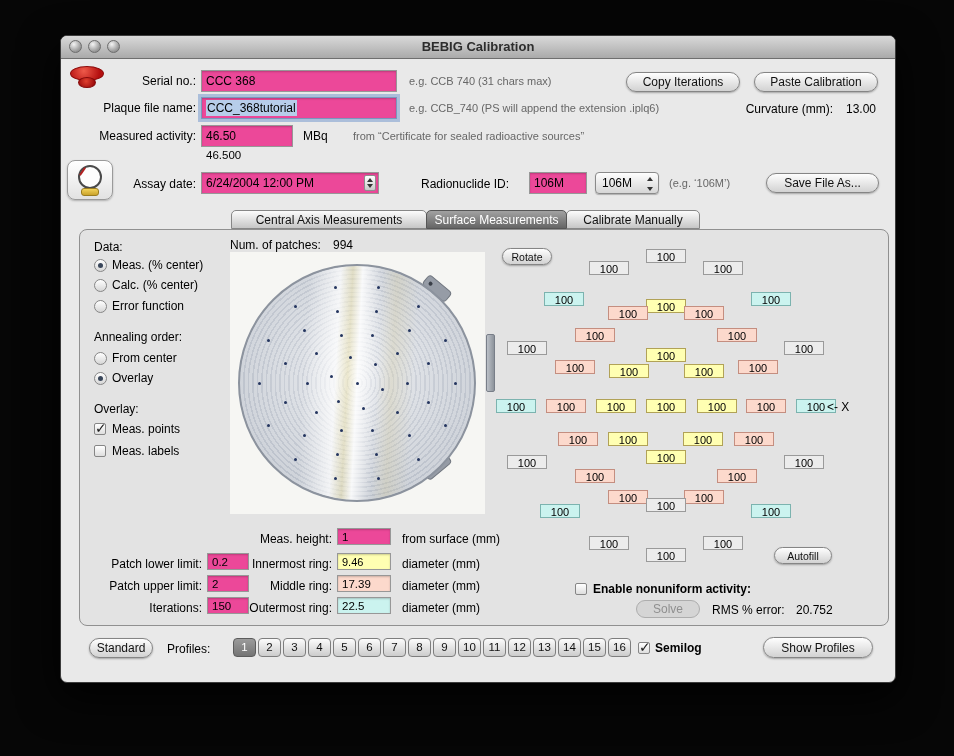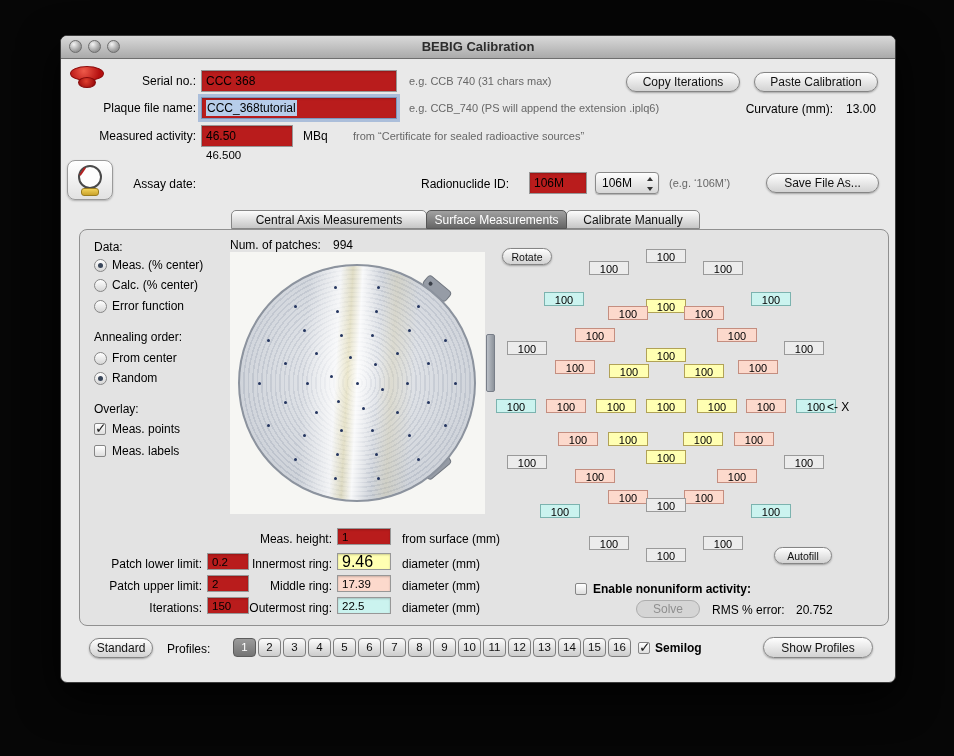--- a/index.html
+++ b/index.html
@@ -26,21 +26,21 @@
   .light{
     width:13px;height:13px;border-radius:50%;
     background:radial-gradient(circle at 35% 30%,#f4f4f4,#9d9d9d 65%,#7c7c7c);
     border:1px solid #6d6d6d;box-sizing:border-box;
   }
   .label{position:absolute;font-size:12px;color:#000;white-space:nowrap;}
   .label.r{text-align:right;}
   .hint{position:absolute;font-size:11px;color:#676767;white-space:nowrap;}
   .value{position:absolute;font-size:12px;color:#000;white-space:nowrap;}
   .field{
-    position:absolute;background:#b91c1c;border:1px solid #979797;
+    position:absolute;background:#ec4899;border:1px solid #979797;
     box-shadow:inset 0 1px 2px rgba(0,0,0,.2);
     font-size:12px;color:#000;box-sizing:border-box;
     padding:0 4px;display:flex;align-items:center;white-space:nowrap;overflow:hidden;
   }
   .field.focused{
     border-color:#7a97be;
     box-shadow:0 0 0 3px rgba(120,155,205,.55),inset 0 1px 2px rgba(0,0,0,.2);
   }
   .selhl{background:#b7cdea;padding:1px 1px;}
   .btn{
@@ -217,20 +217,27 @@
   <div class="label" style="left:242px;top:93px;">MBq</div>
   <div class="hint" style="left:292px;top:94px;">from “Certificate for sealed radioactive sources”</div>
   <div class="value" style="left:145px;top:113px;font-size:11.5px;">46.500</div>
 
   <div class="gaugebtn">
     <div class="gauge-face"></div>
     <div class="gauge-needle"></div>
     <div class="gauge-base"></div>
   </div>
   <div class="label r" style="left:18px;top:141px;width:117px;">Assay date:</div>
+  <div class="field" style="left:140px;top:136px;width:178px;height:22px;">
+    <span>6/24/2004 12:00 PM</span>
+    <span class="stepper">
+      <span class="tri-up"></span>
+      <span class="tri-dn"></span>
+    </span>
+  </div>
   <div class="label" style="left:360px;top:141px;">Radionuclide ID:</div>
   <div class="field" style="left:468px;top:136px;width:58px;height:22px;">
     <span>106M</span>
   </div>
   <div class="popup" style="left:534px;top:136px;width:64px;height:22px;">
     <span>106M</span>
     <span class="arrows">
       <span class="tri-up" style="left:1px;top:1px;"></span>
       <span class="tri-dn" style="left:1px;bottom:1px;"></span>
     </span>
@@ -251,21 +258,21 @@
     <div class="label" style="left:32px;top:28px;">Meas. (% center)</div>
     <span class="radio" style="left:14px;top:49px;"></span>
     <div class="label" style="left:32px;top:48px;">Calc. (% center)</div>
     <span class="radio" style="left:14px;top:70px;"></span>
     <div class="label" style="left:32px;top:69px;">Error function</div>
 
     <div class="label" style="left:14px;top:100px;">Annealing order:</div>
     <span class="radio" style="left:14px;top:122px;"></span>
     <div class="label" style="left:32px;top:121px;">From center</div>
     <span class="radio sel" style="left:14px;top:142px;"></span>
-    <div class="label" style="left:32px;top:141px;">Random</div>
+    <div class="label" style="left:32px;top:141px;">Overlay</div>
 
     <div class="label" style="left:14px;top:172px;">Overlay:</div>
     <span class="checkbox checked" style="left:14px;top:193px;"></span>
     <div class="label" style="left:32px;top:192px;">Meas. points</div>
     <span class="checkbox" style="left:14px;top:215px;"></span>
     <div class="label" style="left:32px;top:214px;">Meas. labels</div>
 
     <div class="label r" style="left:0px;top:327px;width:122px;">Patch lower limit:</div>
     <div class="field" style="left:127px;top:323px;width:42px;height:17px;font-size:11.5px;">
       <span>0.2</span>
@@ -338,21 +345,21 @@
     </div>
     <div class="sidetab"></div>
 
     <div class="label r" style="left:130px;top:302px;width:122px;">Meas. height:</div>
     <div class="field" style="left:257px;top:298px;width:54px;height:17px;font-size:11.5px;">
       <span>1</span>
     </div>
     <div class="label" style="left:322px;top:302px;">from surface (mm)</div>
 
     <div class="label r" style="left:130px;top:327px;width:122px;">Innermost ring:</div>
-    <div class="field" style="left:257px;top:323px;width:54px;height:17px;font-size:16px;background:#ffffb2;">
+    <div class="field" style="left:257px;top:323px;width:54px;height:17px;font-size:11px;background:#ffffb2;">
       <span>9.46</span>
     </div>
     <div class="label" style="left:322px;top:327px;">diameter (mm)</div>
 
     <div class="label r" style="left:130px;top:349px;width:122px;">Middle ring:</div>
     <div class="field" style="left:257px;top:345px;width:54px;height:17px;font-size:11.5px;background:#fcd9cc;">
       <span>17.39</span>
     </div>
     <div class="label" style="left:322px;top:349px;">diameter (mm)</div>
 

